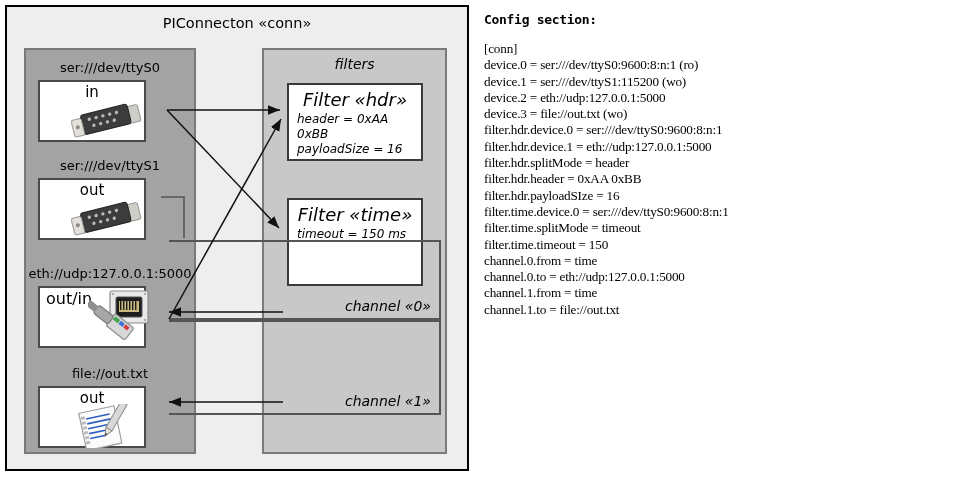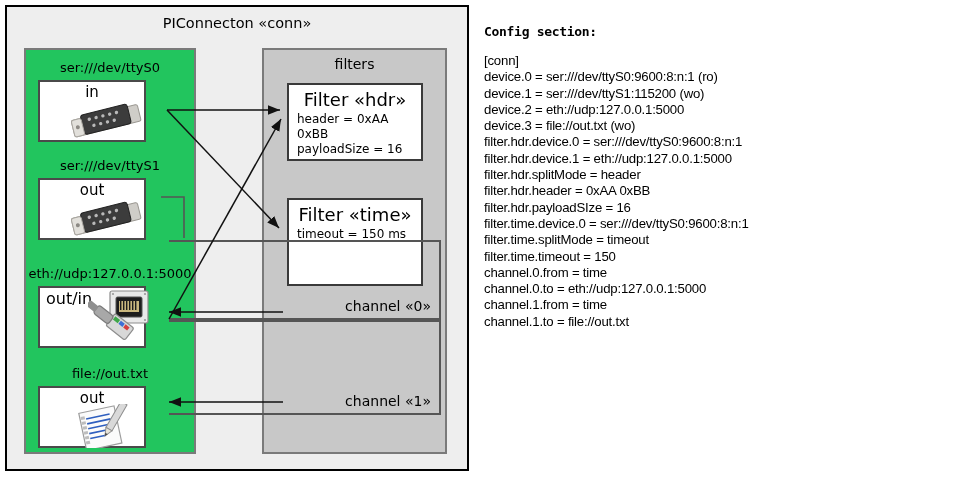--- a/index.html
+++ b/index.html
@@ -20,30 +20,31 @@
     box-sizing:border-box;
   }
   .diagram-title{
     position:absolute;left:0;top:8px;width:100%;
     text-align:center;font-size:14.5px;color:#000;
   }
 
   
   .devices-panel{
     position:absolute;left:17px;top:41px;width:172px;height:406px;
-    background:#22c55e;
+    background:#a3a3a3;
     border:2px solid #7a7a7a;
     box-sizing:border-box;
   }
   
   .filters-panel{
     position:absolute;left:255px;top:41px;width:185px;height:406px;
     background:#c8c8c8;
     border:2px solid #7a7a7a;
     box-sizing:border-box;
+    font-style:italic;
   }
   .filters-title{
     position:absolute;left:0;top:6px;width:100%;
     text-align:center;font-size:14px;color:#000;
   }
 
   
   .dev-label{
     position:absolute;width:140px;text-align:center;
     font-size:13px;color:#000;white-space:nowrap;
@@ -97,24 +98,24 @@
   
   .arrow-layer{position:absolute;left:0;top:0;width:964px;height:484px;pointer-events:none;}
 
   
   .config-wrap{
     position:absolute;left:484px;top:8px;width:470px;
   }
   .config-heading{
     font-family:"DejaVu Sans Mono","Liberation Mono",monospace;
     font-size:13px;font-weight:bold;color:#000;
-    margin:16px 0 14px 0;letter-spacing:-0.3px;
+    margin:4px 0 14px 0;letter-spacing:-0.3px;
   }
   .config-body{
-    font-family:Liberation Sans, sans-serif;
+    font-family:Liberation Serif, serif;
     font-size:13.2px;color:#000;line-height:16.3px;
     white-space:pre;margin:0;letter-spacing:-0.2px;
   }
 </style>
 </head>
 <body>
 
 <div id="root">
 
   <div class="diagram-frame">

